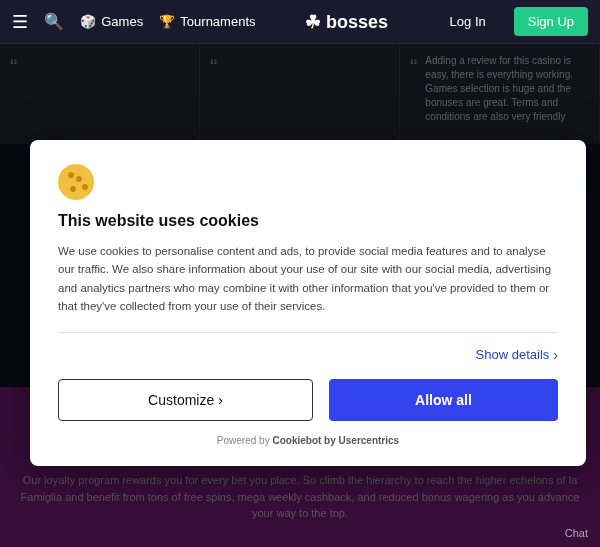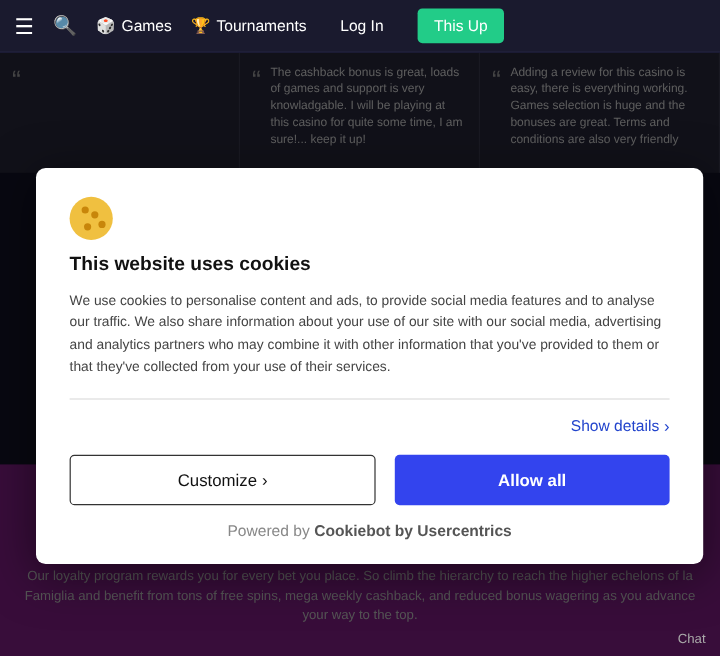--- a/index.html
+++ b/index.html
@@ -225,21 +225,21 @@
       background: #3344ee;
       color: white;
       font-size: 14px;
       font-weight: 600;
       border-radius: 4px;
       cursor: pointer;
       border: none;
     }
     .cookie-powered {
       text-align: center;
-      font-size: 13px;
+      font-size: 10px;
       color: #888;
     }
     .cookie-powered a {
       color: #555;
       text-decoration: none;
       font-weight: 600;
     }
 
     
     .chat-btn {
@@ -283,33 +283,36 @@
   <span class="nav-hamburger">☰</span>
   <span class="nav-search">🔍</span>
   <span class="nav-games">
     <span>🎲</span>
     <span>Games</span>
   </span>
   <span class="nav-tournaments">
     <span>🏆</span>
     <span>Tournaments</span>
   </span>
+  <span class="nav-logo">
+    <span>☘</span>
+    <span>bosses</span>
+  </span>
   <span class="nav-login">Log In</span>
-  <button class="nav-signup">This Up</button>
+  <button class="nav-signup">Sign Up</button>
 </div>
 
 <div class="bg-content">
 
   <div class="reviews-strip">
     <div class="review-card">
       <span class="review-quote">“</span>
     </div>
     <div class="review-card">
       <span class="review-quote">“</span>
-      <span class="review-text">The cashback bonus is great, loads of games and support is very knowladgable. I will be playing at this casino for quite some time, I am sure!... keep it up!</span>
     </div>
     <div class="review-card">
       <span class="review-quote">“</span>
       <span class="review-text">Adding a review for this casino is easy, there is everything working. Games selection is huge and the bonuses are great. Terms and conditions are also very friendly</span>
     </div>
   </div>
 
   <div class="bottom-section">
     <div class="famiglia-logo">la Famiglia</div>
     <div class="reach-boss">Reach BOSS level!</div>

